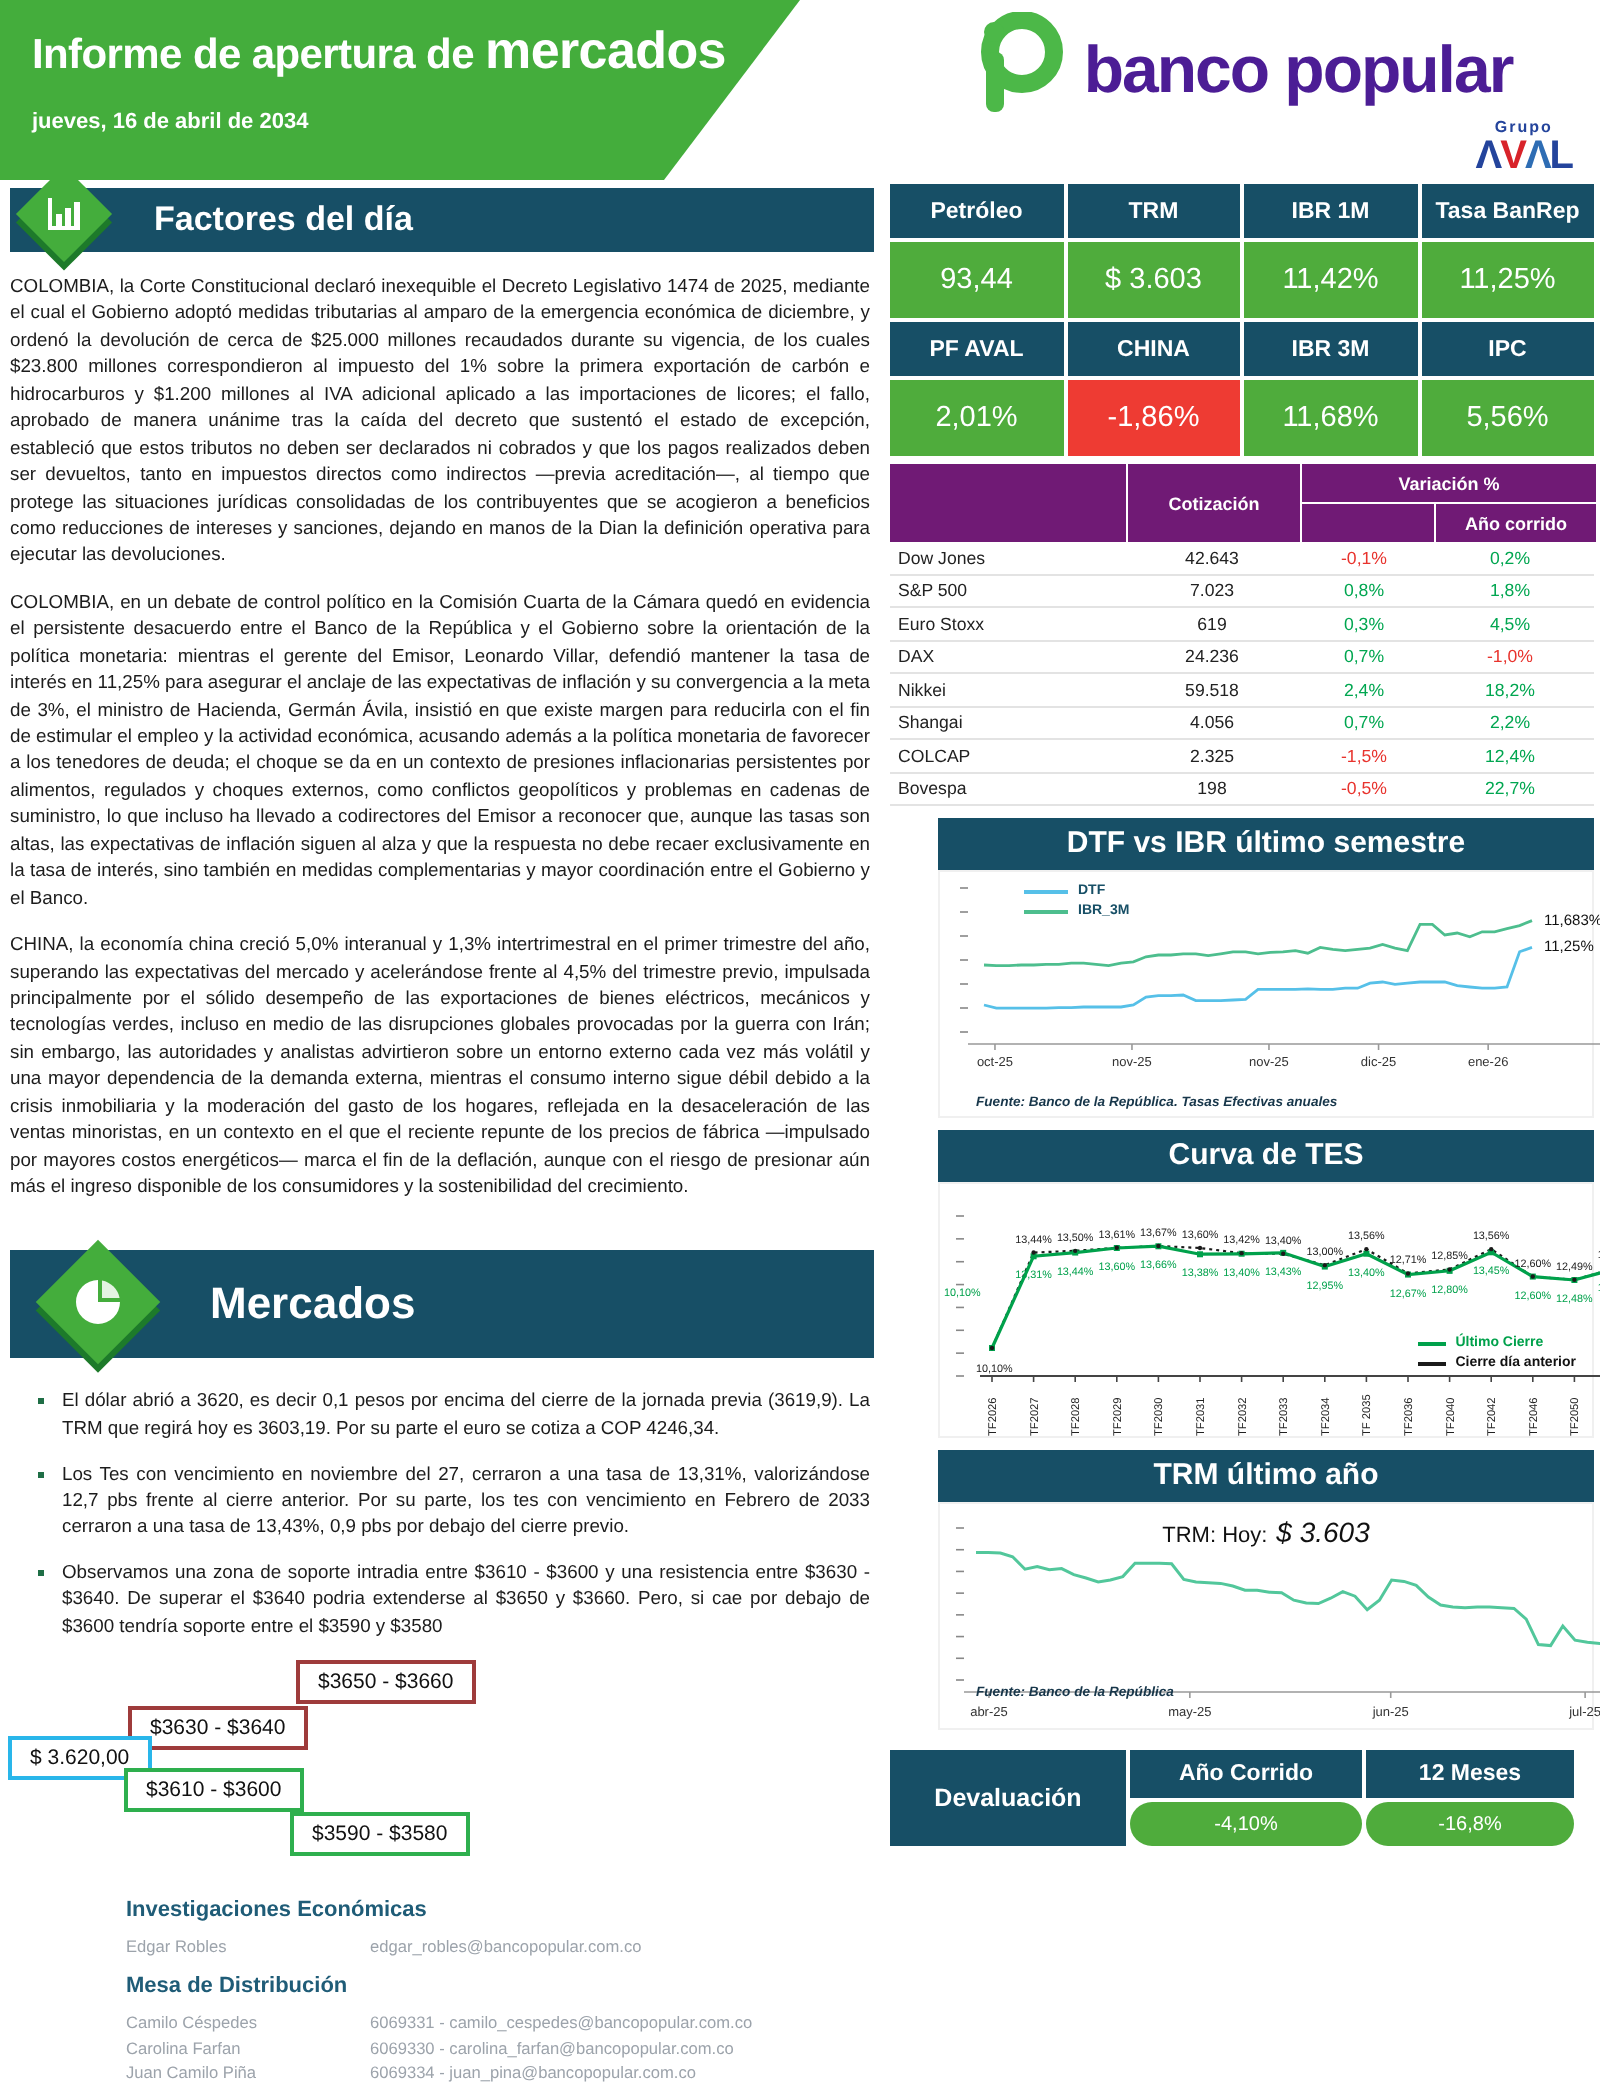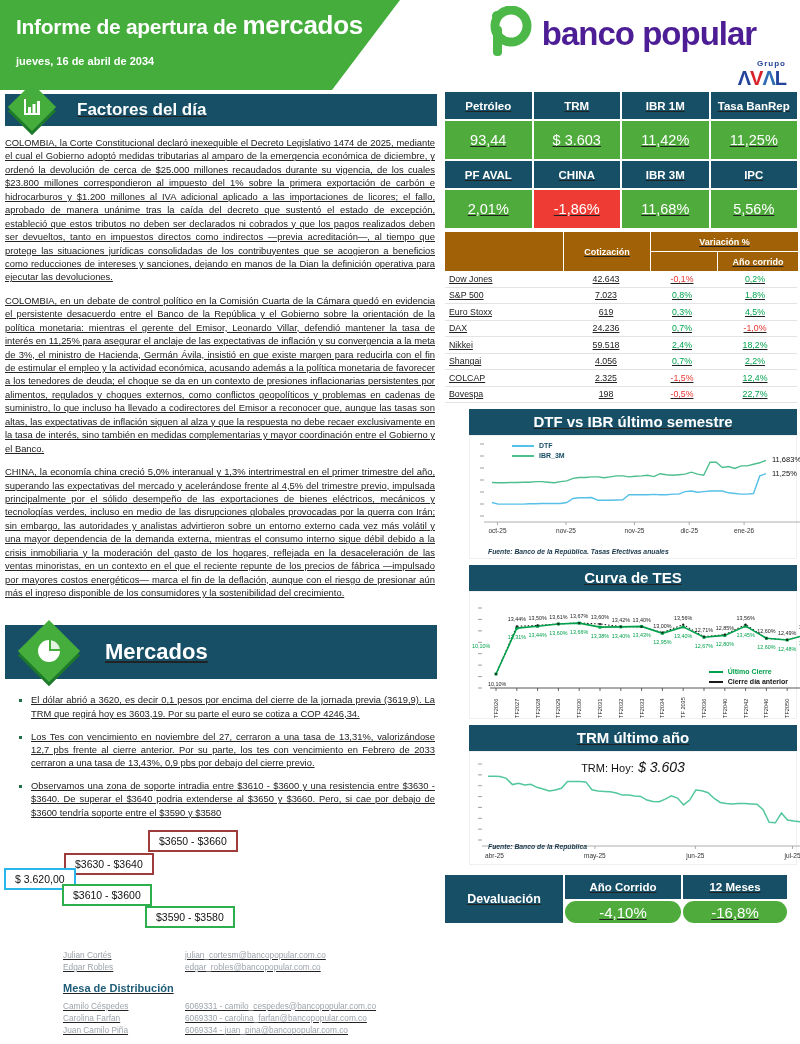--- a/index.html
+++ b/index.html
@@ -1,31 +1,31 @@
 <!DOCTYPE html>
 <html><head>
 <meta charset="utf-8">
 <style>
   * { margin:0; padding:0; box-sizing:border-box; }
   html,body { background:#ffffff; }
   body { font-family:"Liberation Sans", sans-serif; color:#222; }
-  .page { position:relative; width:800px; height:1044px; background:#fff; overflow:hidden;text-decoration:underline; }
+  .page { position:relative; width:800px; height:1044px; background:#fff; overflow:hidden; }
 
   
   .hdr { position:relative; height:92px; }
   .banner { position:absolute; left:0; top:0; width:400px; height:90px;
             background:#44AD3C; clip-path:polygon(0 0,100% 0,83% 100%,0 100%);
             color:#fff; padding:10px 16px; }
   .banner .t1 { font-size:21px; font-weight:bold; letter-spacing:-0.3px; }
   .banner .t1 .emph { font-size:26px; }
   .banner .date { font-size:11px; font-weight:bold; margin-top:14px; }
   .brand { position:absolute; left:448px; top:6px; width:348px; text-align:center; }
   .brand-row { display:flex; align-items:center; justify-content:center; gap:8px; }
   .brand-text { font-size:33px; font-weight:bold; color:#4c1d95; letter-spacing:-1px; }
-  .aval { position:absolute; right:14px; top:60px; text-align:right; line-height:1; }
+  .aval { position:absolute; right:14px; top:60px; text-align:center; line-height:1; }
   .aval .grupo { font-size:8px; font-weight:bold; color:#24449C; letter-spacing:1px; }
   .aval .letters { font-size:20px; font-weight:800; letter-spacing:-1px; }
 
   
   .main { display:flex; gap:8px; padding:0 3px; }
   .colL { width:437px; }
   .colR { width:352px; }
 
   
   .sec-hdr { position:relative; background:#174F66; color:#fff; font-weight:bold; margin-left:2px; }
@@ -60,21 +60,21 @@
   
   .tiles { display:grid; grid-template-columns:repeat(4,1fr); gap:2px; margin-top:0; }
   .tile-h { background:#174F66; color:#fff; font-weight:bold; font-size:11.5px;
             height:27px; display:flex; align-items:center; justify-content:center; }
   .tile-v { background:#4FAC3C; color:#fff; font-size:14.5px; height:38px;
             display:flex; align-items:center; justify-content:center; }
   .tile-v.neg { background:#EE3B33; }
 
   .idx { margin-top:4px; }
   .idx-head { display:grid; grid-template-columns:118px 86px 66px 80px; grid-template-rows:19px 19px; gap:1px; }
-  .ih { background:#a16207; color:#fff; font-size:9px; font-weight:bold;
+  .ih { background:#701a75; color:#fff; font-size:9px; font-weight:bold;
         display:flex; align-items:center; justify-content:center; }
   .ih.a { grid-row:1/3; grid-column:1; }
   .ih.b { grid-row:1/3; grid-column:2; }
   .ih.c { grid-row:1; grid-column:3/5; }
   .ih.d { grid-row:2; grid-column:3; }
   .ih.e { grid-row:2; grid-column:4; }
   .idx-row { display:grid; grid-template-columns:118px 86px 66px 80px;
              font-size:8.8px; color:#222; height:16.5px; align-items:center;
              border-bottom:1px solid #e3e3e3; }
   .idx-row .nm { padding-left:4px; }
@@ -93,21 +93,21 @@
   .fuente.abs { position:absolute; left:18px; bottom:3px; }
   .trm-ann { position:absolute; top:6px; left:0; right:0; text-align:center; color:#111; }
   .trm-ann .l1 { font-size:11px; }
   .trm-ann .l2 { font-size:14px; font-style:italic; }
 
   .deval { display:grid; grid-template-columns:118px 116px 104px; grid-template-rows:24px 22px; gap:2px; margin-top:10px; }
   .dv-label { grid-row:1/3; background:#174F66; color:#fff; font-weight:bold; font-size:12.5px;
               display:flex; align-items:center; justify-content:center; }
   .dv-h { background:#174F66; color:#fff; font-weight:bold; font-size:11.5px;
           display:flex; align-items:center; justify-content:center; }
-  .dv-v { background:#4FAC3C; color:#fff; font-size:15px;
+  .dv-v { background:#4FAC3C; color:#fff; font-size:10px;
           display:flex; align-items:center; justify-content:center;border-radius:11px; }
 </style>
 </head>
 <body>
 
 <div class="page">
 
   <div class="hdr">
     <div class="banner">
       <div class="t1"><span>Informe de apertura de </span><span class="emph">mercados</span></div>
@@ -169,25 +169,22 @@
 
       <div class="levels" id="levels">
           <div class="lvl" style="border-color: rgb(158, 59, 59); left: 145px; top: 1px; text-align: center;">$3650 - $3660</div>
           <div class="lvl" style="border-color: rgb(158, 59, 59); left: 61px; top: 24px;">$3630 - $3640</div>
           <div class="lvl" style="border-color: rgb(41, 182, 234); left: 1px; top: 39px;">$ 3.620,00</div>
           <div class="lvl" style="border-color: rgb(46, 175, 78); left: 59px; top: 55px;">$3610 - $3600</div>
           <div class="lvl" style="border-color: rgb(46, 175, 78); left: 142px; top: 77px;">$3590 - $3580</div>
         </div>
 
       <div class="contacts">
+        <div class="c-title">Investigaciones Económicas</div>
         <div id="research-rows">
-            <div class="c-row">
-              <span class="nm">Julian Cortés</span>
-              <span class="inf">julian_cortesm@bancopopular.com.co</span>
-            </div>
             <div class="c-row">
               <span class="nm">Edgar Robles</span>
               <span class="inf">edgar_robles@bancopopular.com.co</span>
             </div>
           </div>
         <div class="c-title">Mesa de Distribución</div>
         <div id="desk-rows">
             <div class="c-row">
               <span class="nm">Camilo Céspedes</span>
               <span class="inf">6069331 - camilo_cespedes@bancopopular.com.co</span>

